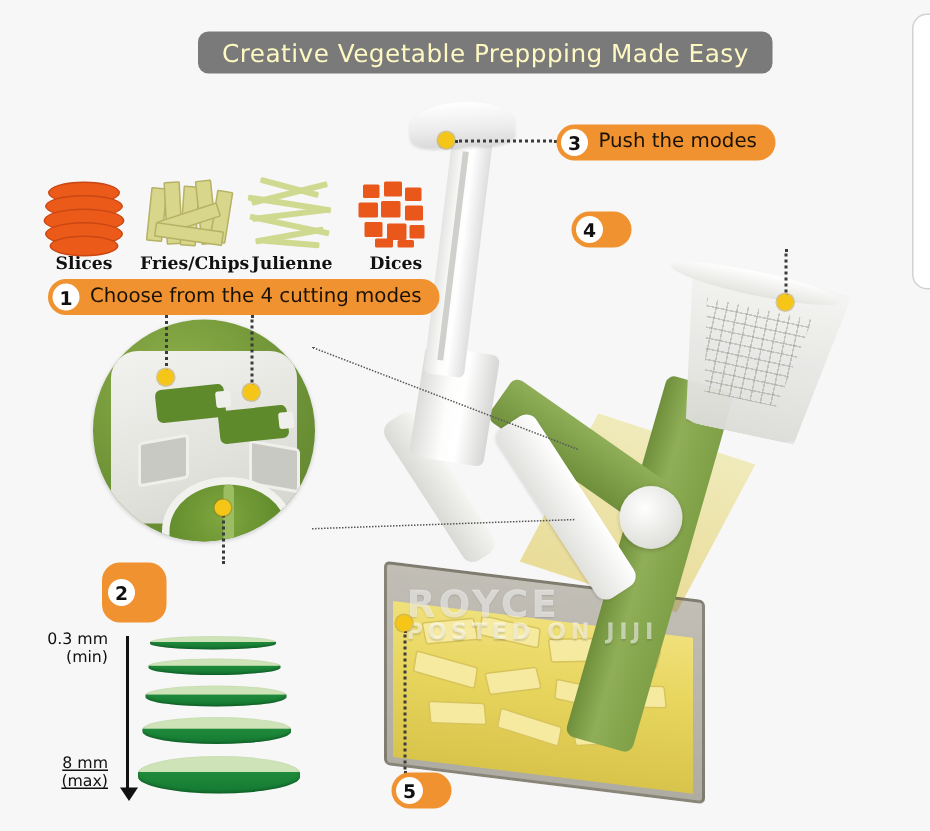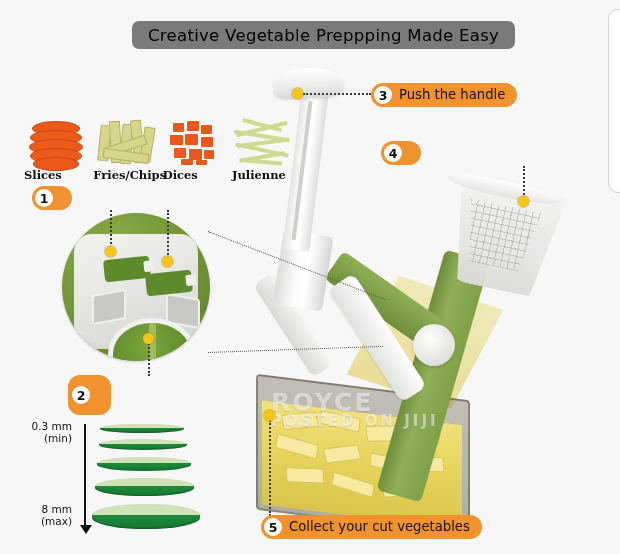--- a/index.html
+++ b/index.html
@@ -33,21 +33,21 @@
     position: absolute;
     left: 132px;
     top: 21px;
     height: 28px;
     padding: 0 16px;
     display: flex;
     align-items: center;
     justify-content: center;
     background: #7a7a7a;
     border-radius: 7px;
-    color: #000000;
+    color: #fef9c3;
     font-size: 16.5px;
     letter-spacing: .3px;
     white-space: nowrap;
     font-family: "DejaVu Sans", sans-serif;
   }
 
   
   .step-pill {
     position: absolute;
     display: flex;
@@ -90,21 +90,21 @@
   .veg-row {
     position: absolute;
     left: 24px;
     top: 110px;
     width: 272px;
     height: 72px;
     display: flex;
     align-items: flex-end;
     justify-content: space-between;
   }
-  .veg-item { width: 64px; text-align: left; }
+  .veg-item { width: 64px; text-align: center; }
   .veg-pic { height: 48px; position: relative; }
   .veg-label {
     font-family: "DejaVu Serif", serif;
     font-weight: bold;
     font-size: 11.5px;
     color: #111;
     margin-top: 3px;
   }
 
   
@@ -187,21 +187,21 @@
   .scale-label {
     position:absolute;
     font-family:"DejaVu Sans", sans-serif;
     font-size:10.5px;
     color:#111;
     text-align:right;
     line-height:12px;
     width:50px;
   }
   #scale-min { left:22px; top:420px; }
-  #scale-max { left:22px; top:503px; }
+  #scale-max { left:22px; top:503px;text-decoration:underline; }
   .scale-arrow {
     position:absolute; left:84px; top:424px; width:0; height:102px;
     border-left: 2px solid #111;
   }
   .scale-arrow:after {
     content:""; position:absolute; left:-6px; bottom:-8px;
     border-left:6px solid transparent; border-right:6px solid transparent;
     border-top:9px solid #111;
   }
   .cuc {
@@ -350,51 +350,51 @@
       <div class="veg-pic">
         <div class="fr" style="left:6px;top:8px;width:9px;height:34px;transform:rotate(6deg);"></div>
         <div class="fr" style="left:17px;top:4px;width:9px;height:40px;transform:rotate(-3deg);"></div>
         <div class="fr" style="left:28px;top:7px;width:9px;height:38px;transform:rotate(4deg);"></div>
         <div class="fr" style="left:39px;top:3px;width:9px;height:41px;transform:rotate(-6deg);"></div>
         <div class="fr" style="left:49px;top:10px;width:9px;height:33px;transform:rotate(9deg);"></div>
         <div class="fr" style="left:12px;top:24px;width:40px;height:8px;transform:rotate(-18deg);"></div>
         <div class="fr" style="left:10px;top:34px;width:44px;height:8px;transform:rotate(8deg);"></div>
       </div>
       <div class="veg-label">Fries/Chips</div>
+    </div>
+
+    <div class="veg-item">
+      <div class="veg-pic">
+        <div class="ju" style="left:4px;top:10px;width:52px;height:4px;transform:rotate(-14deg);"></div>
+        <div class="ju" style="left:2px;top:17px;width:56px;height:4px;transform:rotate(9deg);"></div>
+        <div class="ju" style="left:5px;top:24px;width:50px;height:4px;transform:rotate(-7deg);"></div>
+        <div class="ju" style="left:3px;top:31px;width:54px;height:4px;transform:rotate(12deg);"></div>
+        <div class="ju" style="left:7px;top:38px;width:46px;height:4px;transform:rotate(-10deg);"></div>
+        <div class="ju" style="left:10px;top:6px;width:40px;height:4px;transform:rotate(15deg);"></div>
+        <div class="ju" style="left:12px;top:43px;width:38px;height:4px;transform:rotate(5deg);"></div>
+      </div>
+      <div class="veg-label">Julienne</div>
     </div>
 
     <div class="veg-item">
       <div class="veg-pic">
         <div class="dc" style="left:10px;top:6px;width:11px;height:9px;"></div>
         <div class="dc" style="left:24px;top:4px;width:12px;height:10px;"></div>
         <div class="dc" style="left:38px;top:8px;width:11px;height:9px;"></div>
         <div class="dc" style="left:7px;top:18px;width:13px;height:10px;"></div>
         <div class="dc" style="left:22px;top:17px;width:13px;height:11px;"></div>
         <div class="dc" style="left:38px;top:20px;width:12px;height:10px;"></div>
         <div class="dc" style="left:11px;top:31px;width:12px;height:10px;"></div>
         <div class="dc" style="left:26px;top:32px;width:13px;height:11px;"></div>
         <div class="dc" style="left:41px;top:33px;width:10px;height:9px;"></div>
         <div class="dc" style="left:18px;top:42px;width:12px;height:6px;"></div>
         <div class="dc" style="left:33px;top:43px;width:11px;height:5px;"></div>
       </div>
       <div class="veg-label">Dices</div>
     </div>
-
-    <div class="veg-item">
-      <div class="veg-pic">
-        <div class="ju" style="left:4px;top:10px;width:52px;height:4px;transform:rotate(-14deg);"></div>
-        <div class="ju" style="left:2px;top:17px;width:56px;height:4px;transform:rotate(9deg);"></div>
-        <div class="ju" style="left:5px;top:24px;width:50px;height:4px;transform:rotate(-7deg);"></div>
-        <div class="ju" style="left:3px;top:31px;width:54px;height:4px;transform:rotate(12deg);"></div>
-        <div class="ju" style="left:7px;top:38px;width:46px;height:4px;transform:rotate(-10deg);"></div>
-        <div class="ju" style="left:10px;top:6px;width:40px;height:4px;transform:rotate(15deg);"></div>
-        <div class="ju" style="left:12px;top:43px;width:38px;height:4px;transform:rotate(5deg);"></div>
-      </div>
-      <div class="veg-label">Julienne</div>
-    </div>
   </div>
 
   <div class="magnifier">
     <div class="mag-body">
       <div class="mag-slotL"></div>
       <div class="mag-slotR"></div>
       <div class="blade b1">
         <div class="blade-notch"></div>
       </div>
       <div class="blade b2">
@@ -413,38 +413,38 @@
   <div class="dline v" style="left:110px; top:210px; height:38px;"></div>
   <div class="dline v" style="left:167px; top:210px; height:48px;"></div>
 
   <div class="dline v" style="left:148px; top:340px; height:36px;"></div>
 
   <div class="dline diag" style="left:208px; top:231px; width:190px; transform:rotate(21deg);"></div>
   <div class="dline diag" style="left:208px; top:352px; width:175px; transform:rotate(-2deg);"></div>
 
   <div class="step-pill" id="step1">
     <div class="step-num">1</div>
+    <div class="step-txt">Choose from the 4 cutting modes</div>
   </div>
 
   <div class="step-pill" id="step2">
     <div class="step-num">2</div>
   </div>
 
   <div class="step-pill" id="step3">
     <div class="step-num">3</div>
-    <div class="step-txt">Push the handle</div>
+    <div class="step-txt">Push the modes</div>
   </div>
 
   <div class="step-pill" id="step4">
     <div class="step-num">4</div>
   </div>
 
   <div class="step-pill" id="step5">
     <div class="step-num">5</div>
-    <div class="step-txt">Collect your cut vegetables</div>
   </div>
 
   <div class="scale-label" id="scale-min">
     <span>0.3 mm</span><br>
     <span>(min)</span>
   </div>
   <div class="scale-label" id="scale-max">
     <span>8 mm</span><br>
     <span>(max)</span>
   </div>

